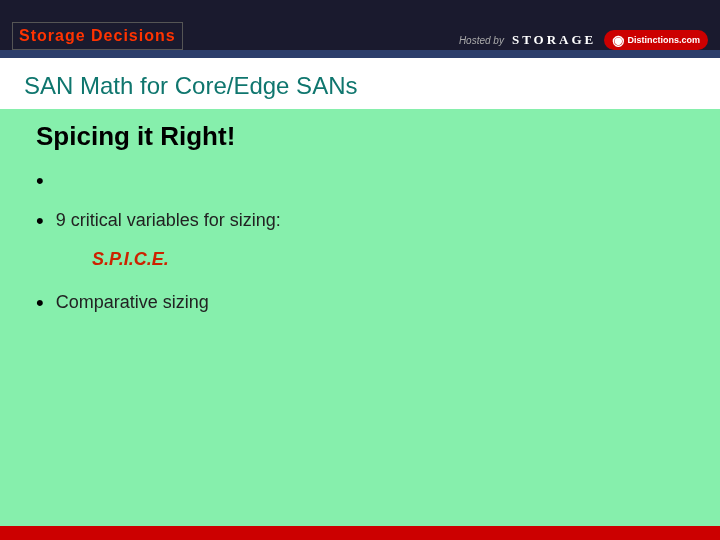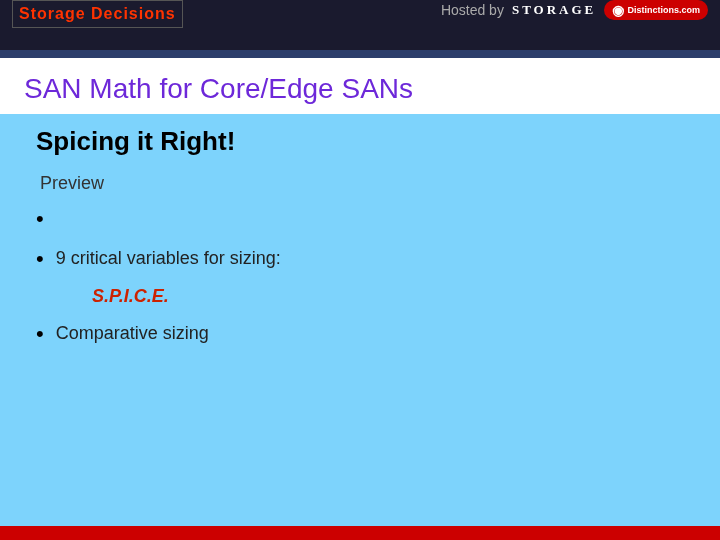--- a/index.html
+++ b/index.html
@@ -18,21 +18,21 @@
       display: flex;
       flex-direction: column;
       position: relative;
     }
 
     
     .header-bar {
       background: #1a1a2e;
       height: 50px;
       display: flex;
-      align-items: flex-start;
+      align-items: flex-end;
       justify-content: space-between;
       padding: 0 12px;
       flex-shrink: 0;
     }
 
     .logo-area {
       display: flex;
       align-items: center;
       gap: 0;
     }
@@ -52,21 +52,22 @@
     }
 
     .hosted-area {
       display: flex;
       align-items: center;
       gap: 8px;
     }
 
     .hosted-by-text {
       color: #aaa;
-      font-size: 14px;
+      font-size: 10px;
+      font-style: italic;
     }
 
     .storage-mag-logo {
       color: #ffffff;
       font-size: 13px;
       font-weight: bold;
       letter-spacing: 3px;
       font-family: 'Times New Roman', serif;
     }
 
@@ -94,29 +95,29 @@
     }
 
     
     .main-title-area {
       background: #ffffff;
       padding: 14px 24px 8px 24px;
       flex-shrink: 0;
     }
 
     .main-title {
-      color: #6d28d9;
-      font-size: 28px;
+      color: #0f766e;
+      font-size: 24px;
       font-weight: normal;
       line-height: 1.2;
     }
 
     
     .content-area {
-      background: #7dd3fc;
+      background: #86efac;
       padding: 12px 36px 12px 36px;
       flex: 1;
     }
 
     .subtitle {
       font-size: 26px;
       font-weight: bold;
       color: #000000;
       margin-bottom: 16px;
     }
@@ -148,21 +149,21 @@
       margin-right: 12px;
       line-height: 1.2;
       flex-shrink: 0;
     }
 
     .spice-text {
       color: #cc2200;
       font-weight: bold;
       font-size: 18px;
       padding-left: 56px;
-      margin-bottom: 14px;
+      margin-bottom: 20px;
       font-style: italic;
     }
 
     
     .bottom-bar {
       background: #cc0000;
       height: 14px;
       flex-shrink: 0;
       margin-top: auto;
     }
@@ -190,21 +191,20 @@
   </div>
 
   <div class="accent-bar"></div>
 
   <div class="main-title-area">
     <h1 class="main-title">SAN Math for Core/Edge SANs</h1>
   </div>
 
   <div class="content-area">
     <div class="subtitle">Spicing it Right!</div>
-    <div class="preview-label">Preview</div>
 
     <ul class="bullet-list">
       <li>
         <span class="bullet-dot">•</span>
       </li>
       <li>
         <span class="bullet-dot">•</span>
         <span>9 critical variables for sizing:</span>
       </li>
     </ul>

